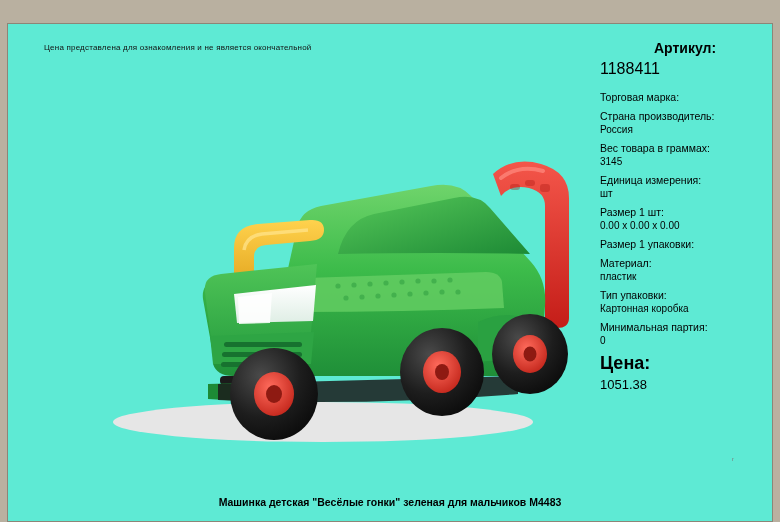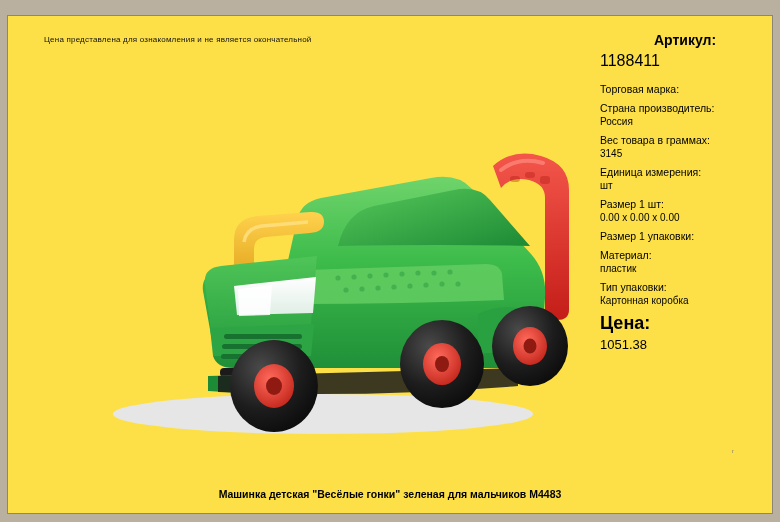--- a/index.html
+++ b/index.html
@@ -9,24 +9,24 @@
   body {
     width: 780px;
     height: 522px;
     background: #b9b0a0;
     font-family: "Liberation Sans", sans-serif;
     overflow: hidden;
   }
   .page {
     position: absolute;
     left: 8px;
-    top: 16px;
+    top: 24px;
     width: 764px;
     height: 497px;
-    background: #fde047;
+    background: #5eead4;
     box-shadow: 0 0 0 1px #8d8577;
     overflow: hidden;
   }
   .disclaimer {
     position: absolute;
     left: 36px;
     top: 19px;
     font-size: 8px;
     color: #111;
     letter-spacing: 0.2px;
@@ -267,20 +267,24 @@
       <div class="spec-label">Размер 1 упаковки:</div>
     </div>
     <div class="spec">
       <div class="spec-label">Материал:</div>
       <div class="spec-value">пластик</div>
     </div>
     <div class="spec">
       <div class="spec-label">Тип упаковки:</div>
       <div class="spec-value">Картонная коробка</div>
     </div>
+    <div class="spec">
+      <div class="spec-label">Минимальная партия:</div>
+      <div class="spec-value">0</div>
+    </div>
 
     <div class="price-block">
       <div class="price-label">Цена:</div>
       <div class="price-value">1051.38</div>
     </div>
 
     <div class="tiny-mark">г</div>
   </div>
 
   <div class="caption">Машинка детская "Весёлые гонки" зеленая для мальчиков М4483</div>

